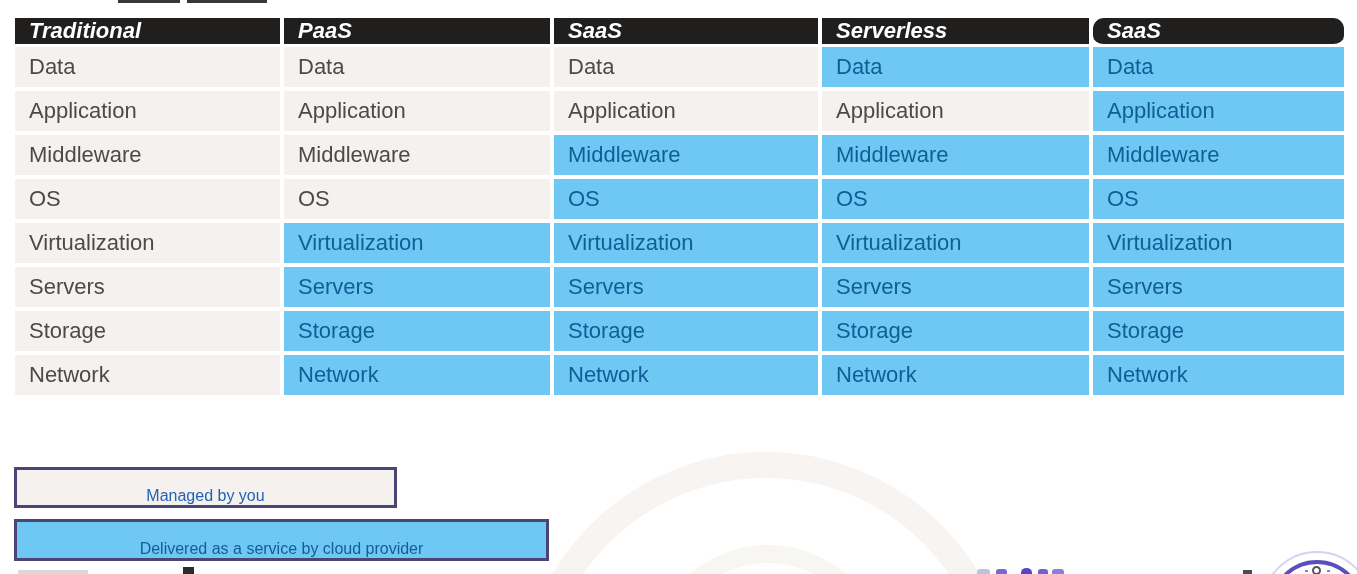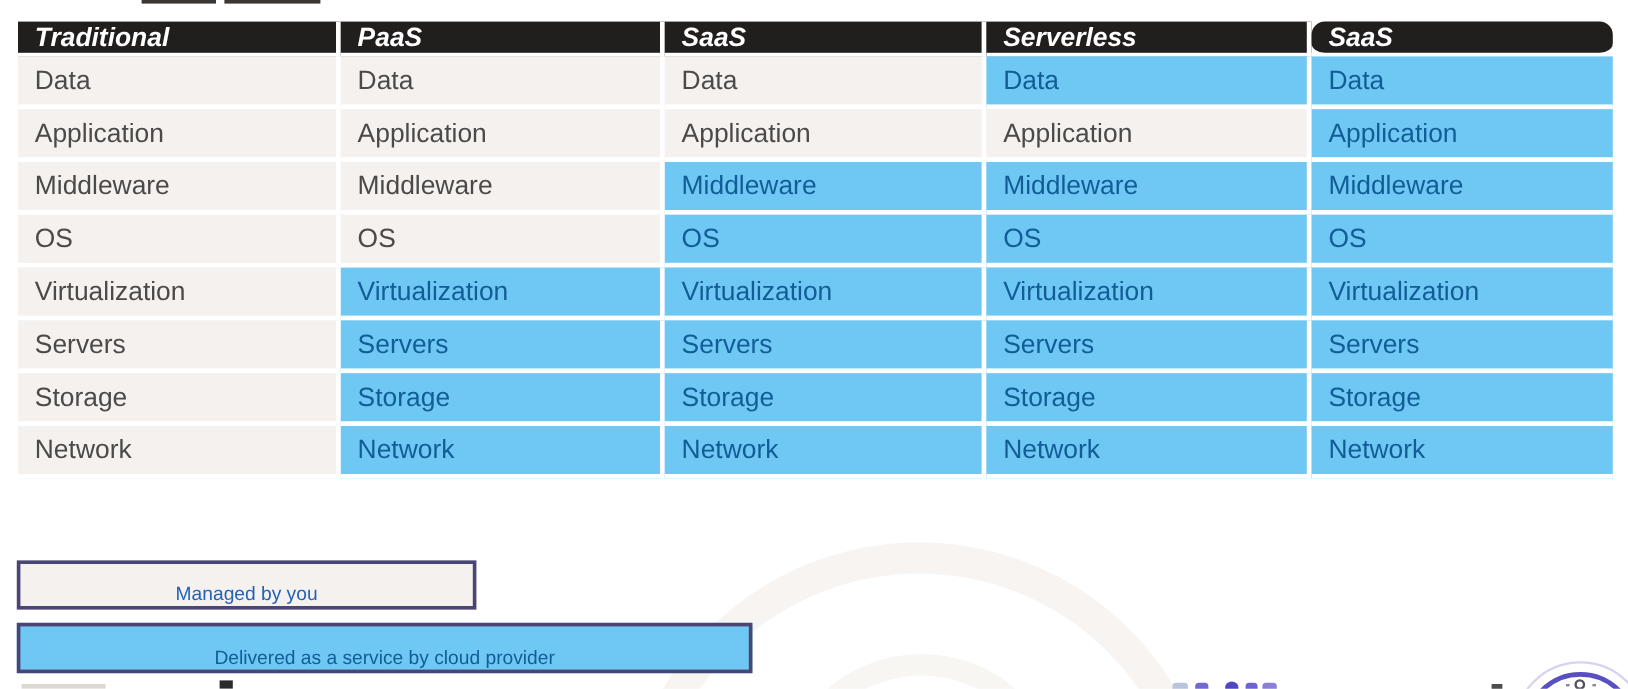--- a/index.html
+++ b/index.html
@@ -43,21 +43,21 @@
   td:last-child{border-right:none;}
   td.managed{background:var(--managed_bg);color:var(--managed_text);}
   td.service{background:var(--service_bg);color:var(--service_text);}
   
   .legend-box{
     position:absolute;display:flex;align-items:flex-end;justify-content:center;
     font-size:16px;border:3px solid var(--legend_border);
   }
   .legend-managed{left:14px;top:467px;width:383px;height:41px;
     background:var(--managed_bg);color:var(--legend_managed_text);}
-  .legend-service{left:14px;top:519px;width:613px;height:42px;
+  .legend-service{left:14px;top:519px;width:535px;height:42px;
     background:var(--service_bg);color:var(--service_text);}
   
   .blcut-smudge{position:absolute;left:18px;top:570px;width:70px;height:4px;background:#dcd8d3;}
   .blcut-dark{position:absolute;left:183px;top:567px;width:11px;height:7px;background:#2b2b2b;}
   
   .wb{position:absolute;top:569px;height:8px;border-radius:3px 3px 0 0;}
   .wb1{left:977px;width:13px;background:#b9c4dd;}
   .wb2{left:996px;width:11px;background:#7468d2;}
   .wb3{left:1021px;width:11px;height:9px;border-radius:50% 50% 0 0;background:#5246c4;top:568px;}
   .wb4{left:1038px;width:10px;background:#6f63d0;}

